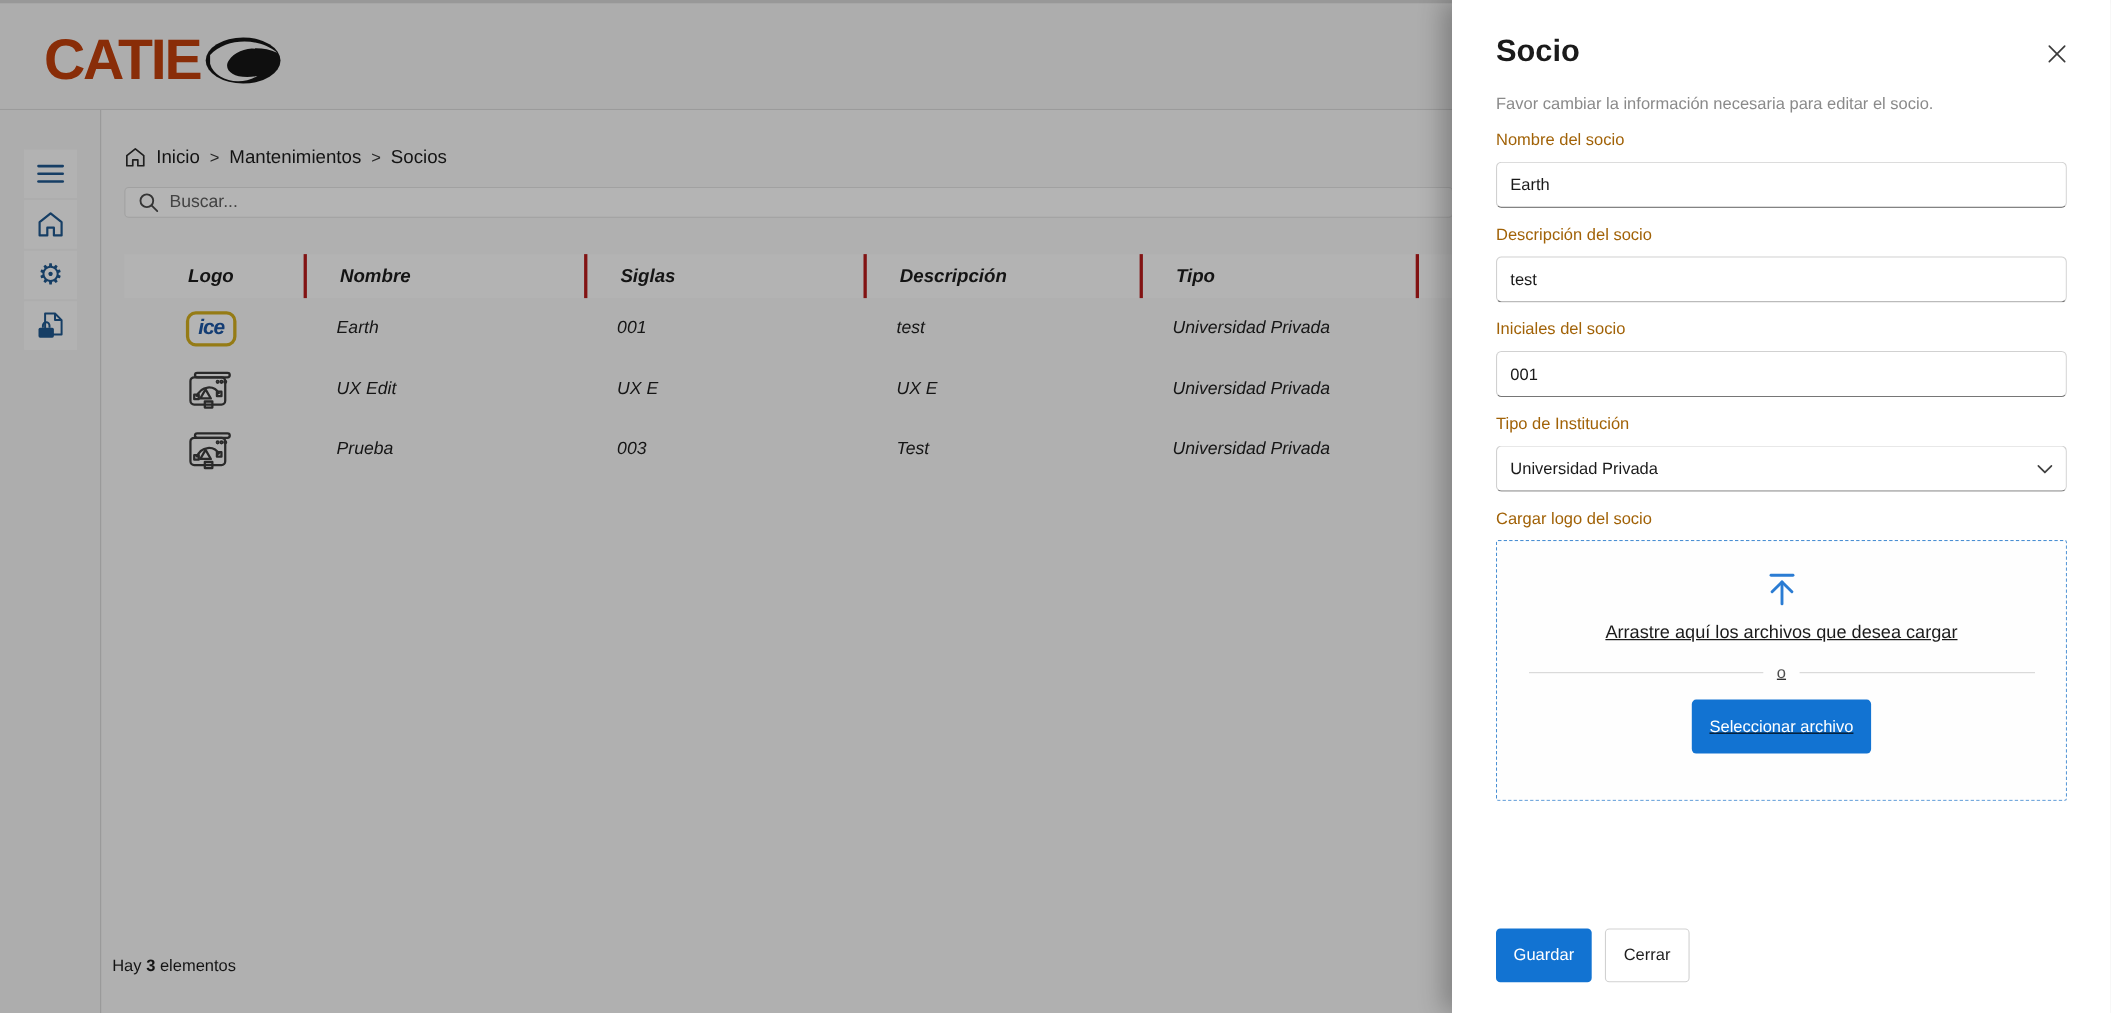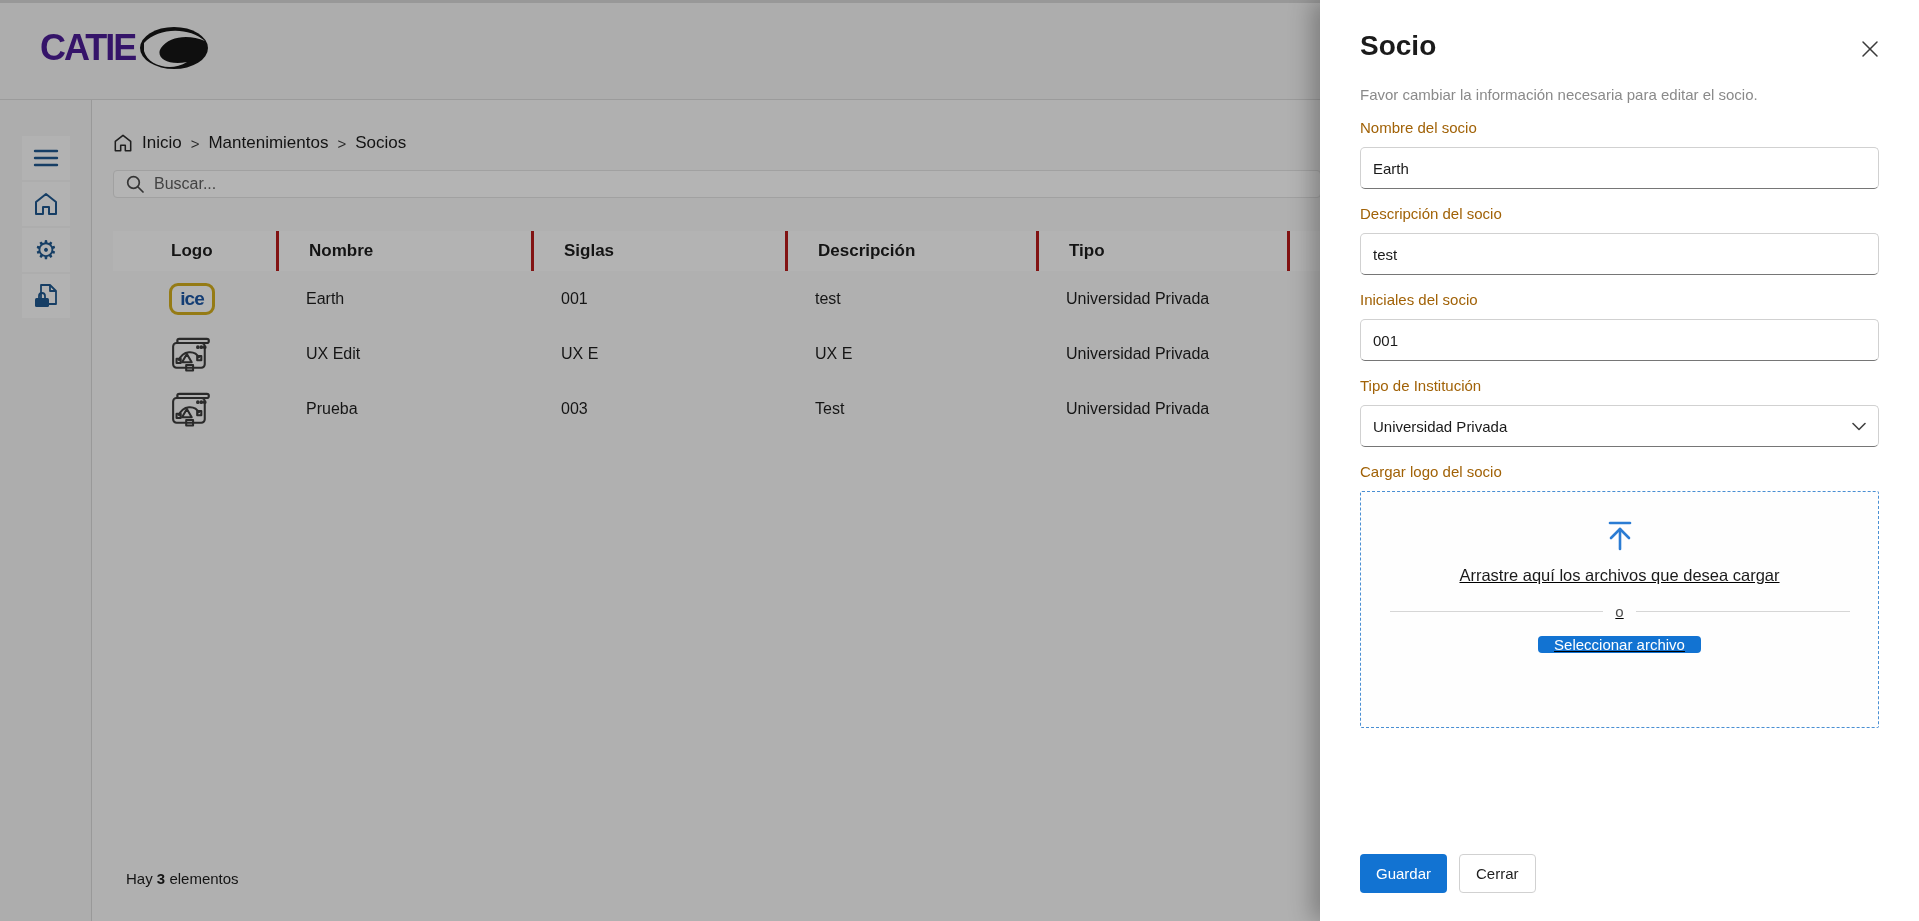--- a/index.html
+++ b/index.html
@@ -3,21 +3,21 @@
 <meta charset="utf-8">
 <style>
   * { margin:0; padding:0; box-sizing:border-box; }
   html,body { width:1919px; height:921px; overflow:hidden;
     font-family:"Liberation Sans", sans-serif; background:#fafafa; }
 
   
   .topbar { position:absolute; left:0; top:0; width:1919px; height:100px;
     background:#f6f6f6; border-top:3px solid #d7d7d7; border-bottom:1px solid #dcdcdc; z-index:1; }
   .brand { position:absolute; left:40px; top:22px; display:flex; align-items:center; gap:4px; }
-  .brand-text { font-size:36px; font-weight:800; letter-spacing:-2px; color:#4c1d95; }
+  .brand-text { font-size:52px; font-weight:800; letter-spacing:-2px; color:#c2410c; }
 
   
   .sidebar { position:absolute; left:0; top:100px; bottom:0; width:92px;
     background:#f6f6f6; border-right:1px solid #d9d9d9; z-index:1; }
   .nav-tile { position:absolute; left:22px; width:48px; height:44px;
     display:flex; align-items:center; justify-content:center;
     background:#fdfdfd; cursor:pointer; }
   .gear-glyph { font-size:26px; color:#20598f; line-height:1; font-family:"DejaVu Sans", sans-serif; }
 
   
@@ -26,34 +26,34 @@
     font-size:17px; color:#1c1c1c; }
   .crumb { cursor:pointer; }
   .crumb-sep { color:#3a3a3a; font-size:15px; }
 
   .searchbar { display:flex; align-items:center; margin:17px 0 0 21px; width:1208px; height:28px;
     background:#ffffff; border:1px solid #e4e4e4; border-radius:4px; padding:0 12px; }
   .searchbar input { flex:1; border:none; outline:none; background:transparent;
     font-size:16px; color:#222; margin-left:10px; font-family:"Liberation Sans", sans-serif; }
   .searchbar input::placeholder { color:#5f5f5f; }
 
-  .table { margin:33px 0 0 21px; width:1400px; }
+  .table { margin:33px 0 0 21px; width:1400px;font-style:italic; }
   .thead, .trow { display:grid; grid-template-columns:163px 255px 254px 251px 251px 200px; }
   .th { height:40px; line-height:40px; font-size:17px; font-weight:bold; color:#1d1d1d;
     background:rgba(255,255,255,0.72); padding-left:30px; border-left:3px solid #b91c1c; cursor:pointer; }
   .th:first-child { border-left:none; padding-left:58px; }
   .trow { height:55px; align-items:center; font-size:16px; color:#1f1f1f; cursor:pointer; }
   .td { padding-left:30px; }
   .td.logo-cell { padding-left:56px;text-align:center; }
 
   .ice-logo { width:46px; height:32px; border:3px solid #d4af1f; border-radius:9px;
     background:#fff; display:flex; align-items:center; justify-content:center; }
   .ice-logo span { color:#1d57a5; font-weight:bold; font-size:19px; letter-spacing:-1px; }
 
-  .count-line { position:absolute; left:34px; bottom:34px; font-size:15px; color:#1d1d1d; }
+  .count-line { position:absolute; left:10px; bottom:34px; font-size:15px; color:#1d1d1d; }
   .count-line b { font-weight:bold; }
 
   
   .backdrop { position:absolute; inset:0; background:rgba(0,0,0,0.295); z-index:90; }
   .panel { position:absolute; right:0; top:0; bottom:0; width:599px; background:#ffffff;
     z-index:100; padding:0 40px; box-shadow:-8px 0 22px rgba(0,0,0,0.28); }
   .panel-title { margin-top:30px; font-size:28px; font-weight:bold; color:#1b1b1b; }
   .panel-close { position:absolute; top:36px; right:36px; width:26px; height:26px;
     display:flex; align-items:center; justify-content:center; cursor:pointer; }
   .panel-sub { margin-top:24px; font-size:15px; color:#8a8a8a; }
@@ -69,21 +69,21 @@
     align-items:center; justify-content:space-between; cursor:pointer; }
 
   .dropzone { margin-top:8px; width:519px; height:237px; border:1px dashed #4a8fd3;
     border-radius:2px; background:#fefefe; display:flex; flex-direction:column;
     align-items:center;text-decoration:underline; }
   .drop-text { margin-top:14px; font-size:16.5px; color:#1b1b1b; }
   .or-row { margin-top:18px; display:flex; align-items:center; gap:12px; width:460px; justify-content:center; }
   .or-line { height:1px; background:#d6d6d6; flex:1; }
   .or-text { font-size:15px; color:#4f4f4f; }
   .btn-primary { background:#1273d2; color:#ffffff; border:none; border-radius:4px;
-    font-size:15px; padding:0 16px; cursor:pointer; font-family:"Liberation Sans", sans-serif; }
+    font-size:15px; padding:16px 16px; cursor:pointer; font-family:"Liberation Sans", sans-serif; }
   .dropzone .btn-primary { margin-top:16px; }
 
   .panel-actions { position:absolute; bottom:28px; left:40px; display:flex; gap:12px; }
   .btn-secondary { background:#ffffff; color:#1f1f1f; border:1px solid #d1d1d1;
     border-radius:4px; font-size:15px; padding:10px 16px; cursor:pointer;
     font-family:"Liberation Sans", sans-serif; }
 
   svg { display:block; }
 </style>
 </head>

